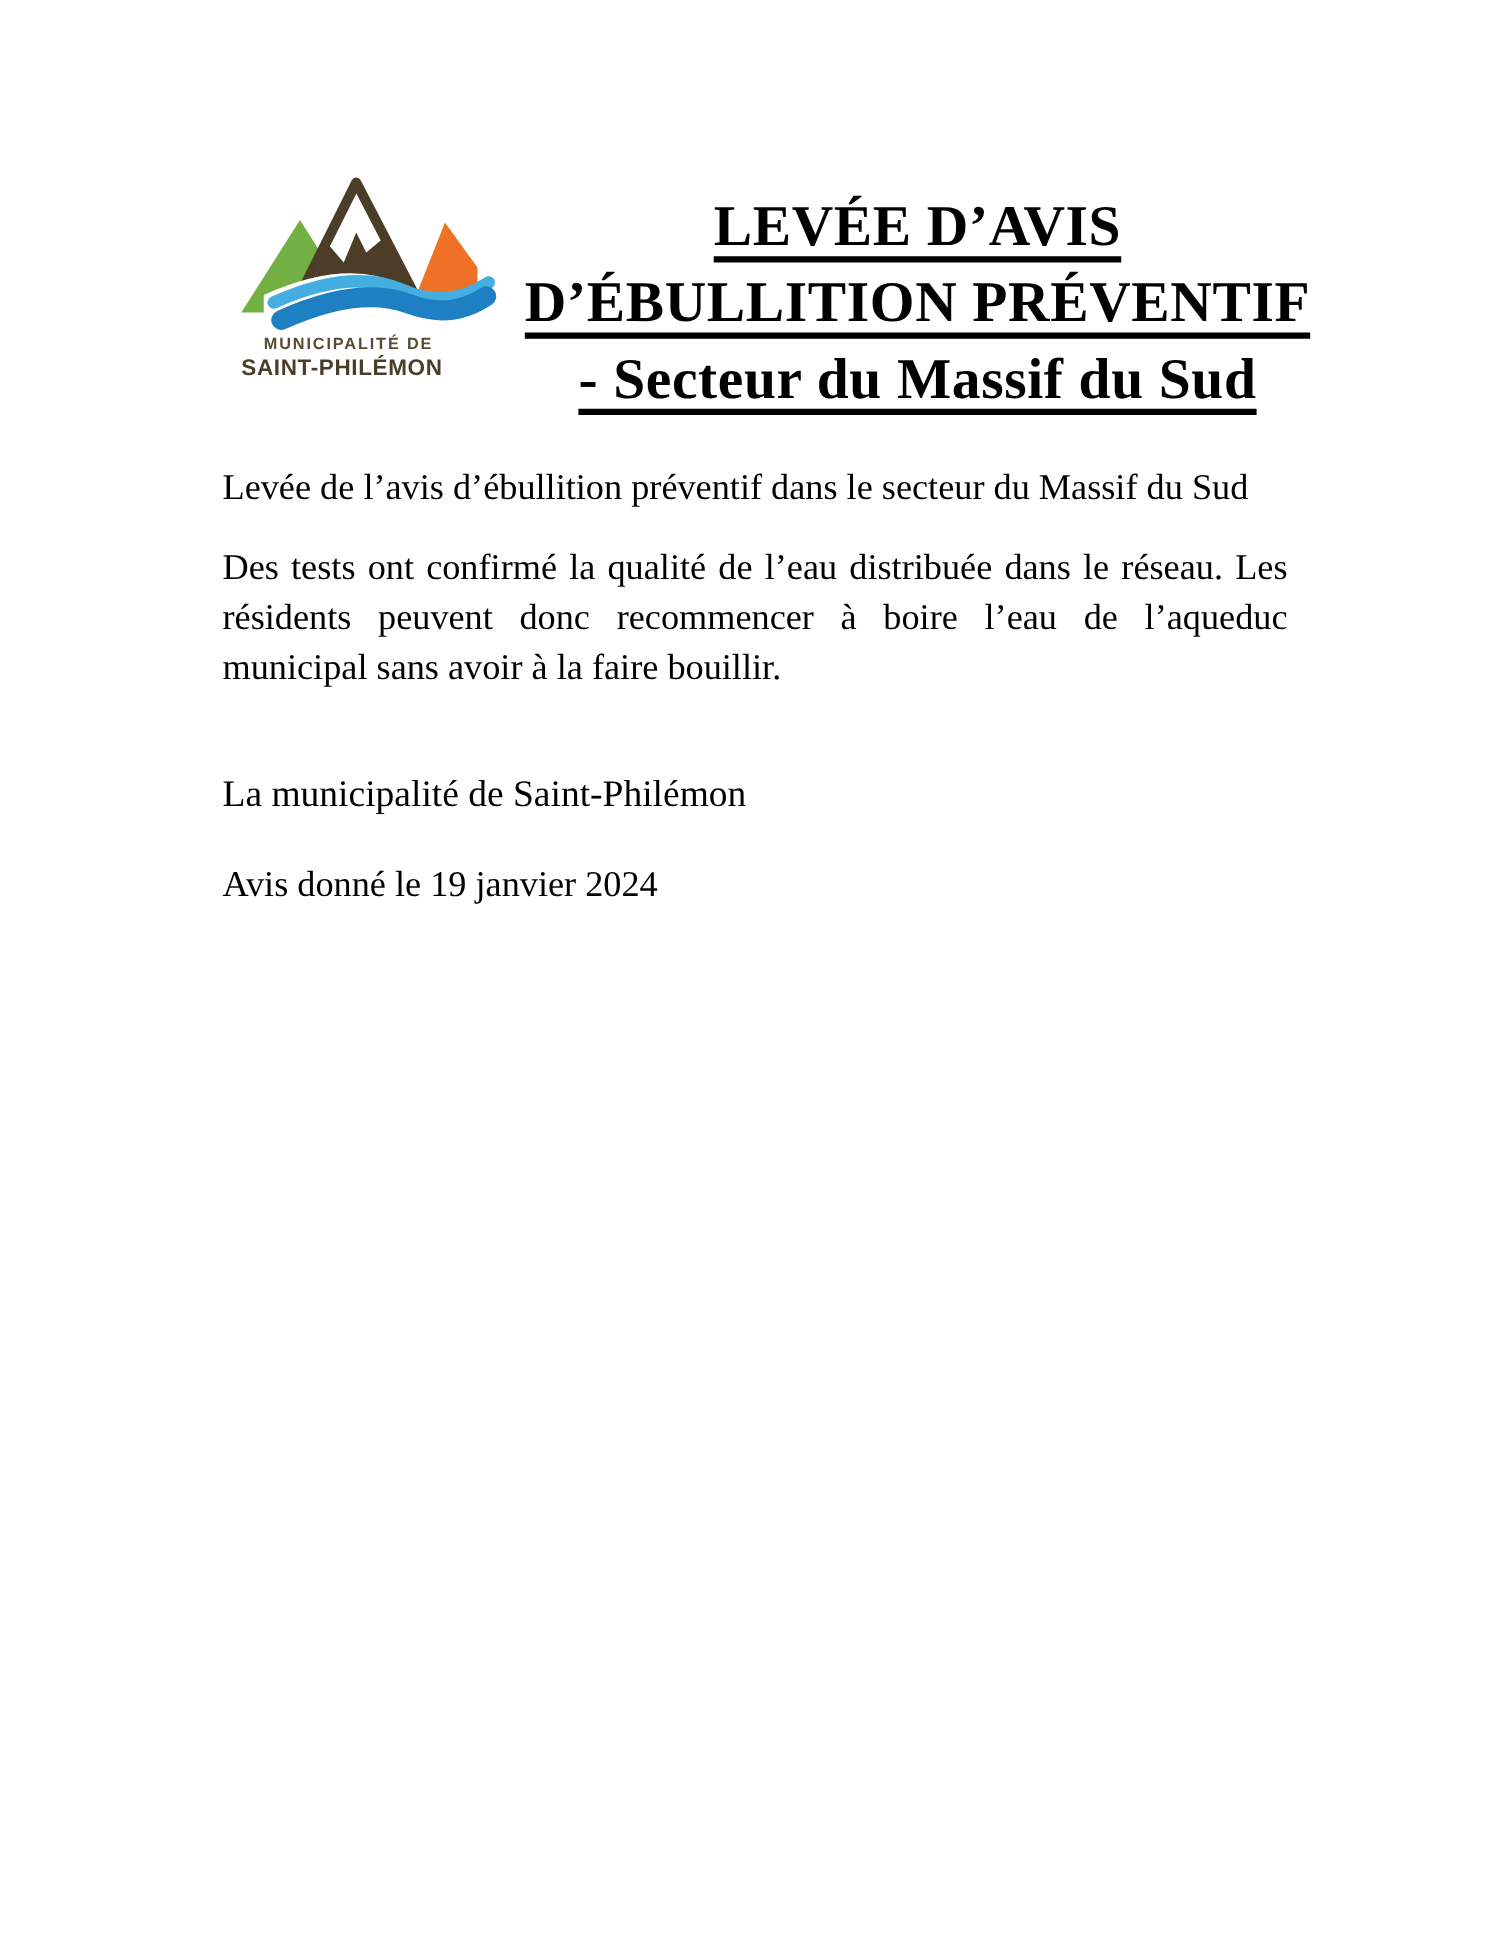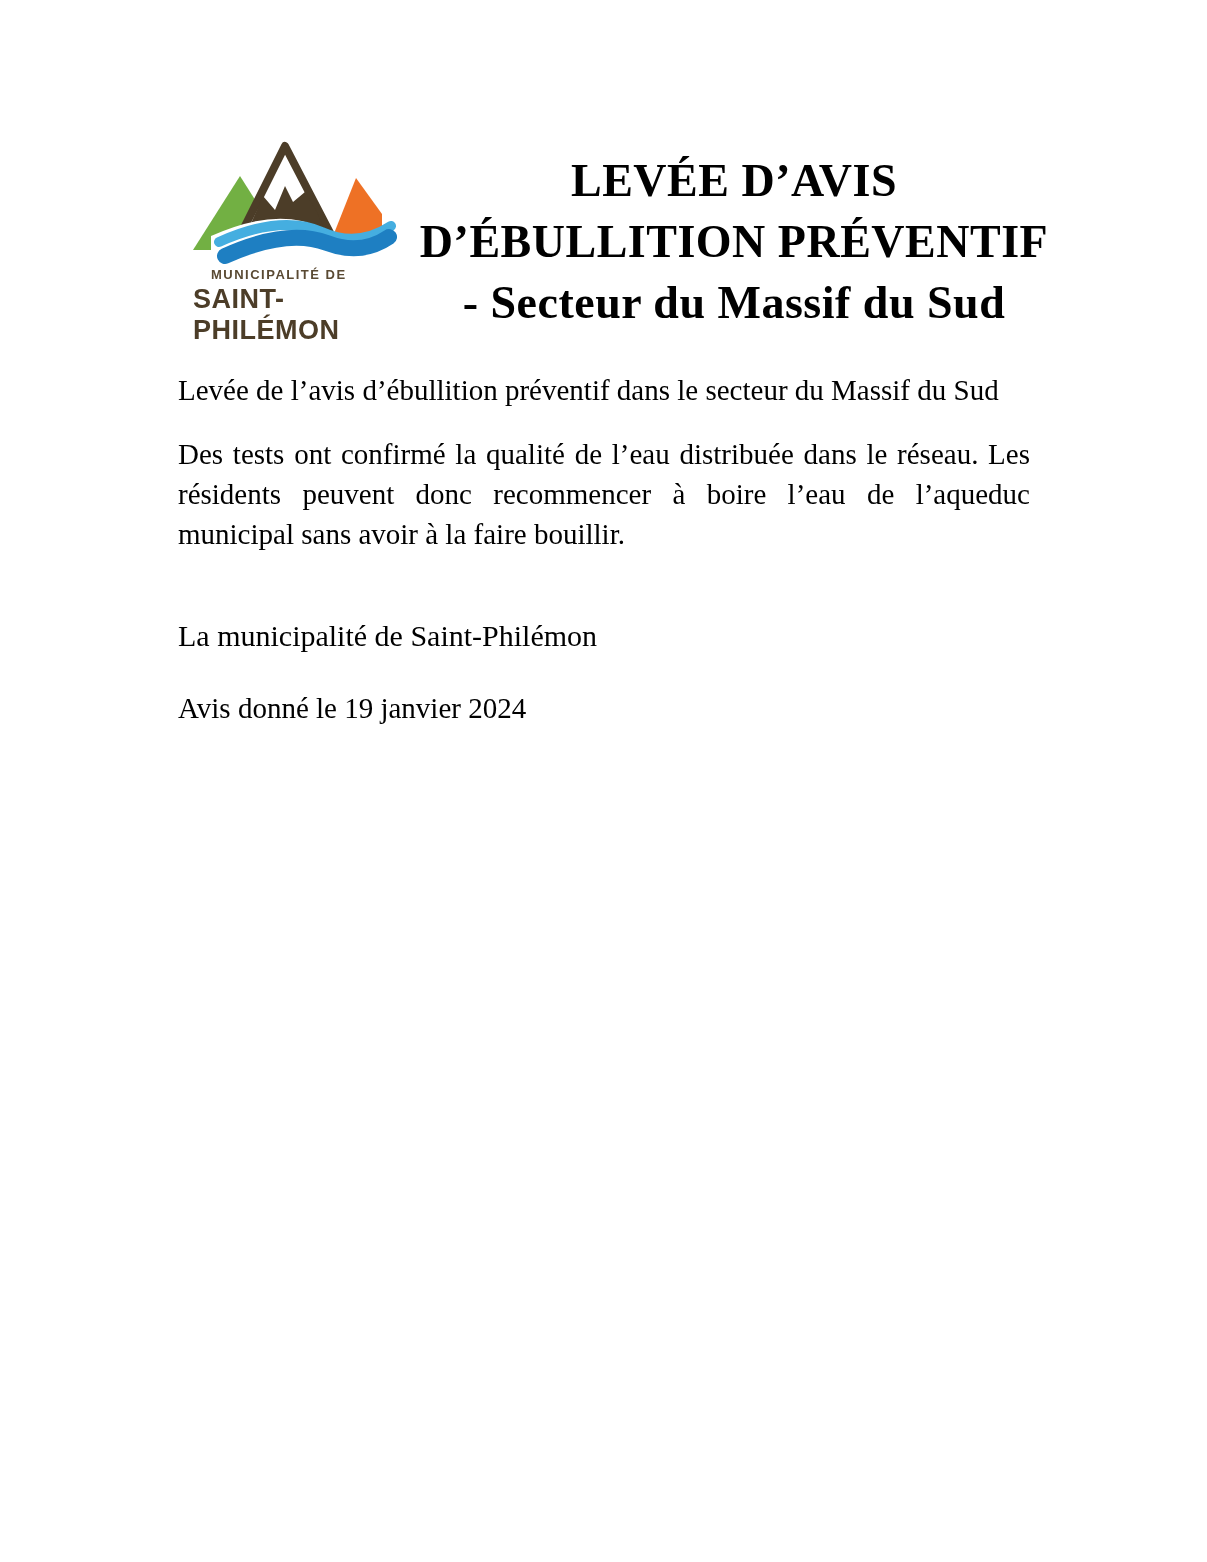--- a/index.html
+++ b/index.html
@@ -30,39 +30,40 @@
     font-family: "Liberation Sans", sans-serif;
     font-weight: bold;
     font-size: 13px;
     letter-spacing: 1.5px;
     color: #5a4a33;
     margin: 2px 0 0 28px;
   }
   .logo-text-2 {
     font-family: "Liberation Sans", sans-serif;
     font-weight: bold;
-    font-size: 27px;
+    font-size: 18px;
     letter-spacing: 0.5px;
     color: #4c3d28;
     margin: 2px 0 0 10px;
   }
 
   
   .title-block {
     position: absolute;
     left: 408px;
     top: 150px;
     width: 652px;
     text-align: center;
     font-weight: bold;
     font-size: 46px;
     line-height: 61px;
     letter-spacing: 0.5px;
   }
   .title-block .tline {
+    text-decoration: underline;
     text-decoration-thickness: 5px;
     text-underline-offset: 9px;
     margin-top: 24px;
   }
 
   
   .content {
     position: absolute;
     left: 178px;
     top: 370px;

